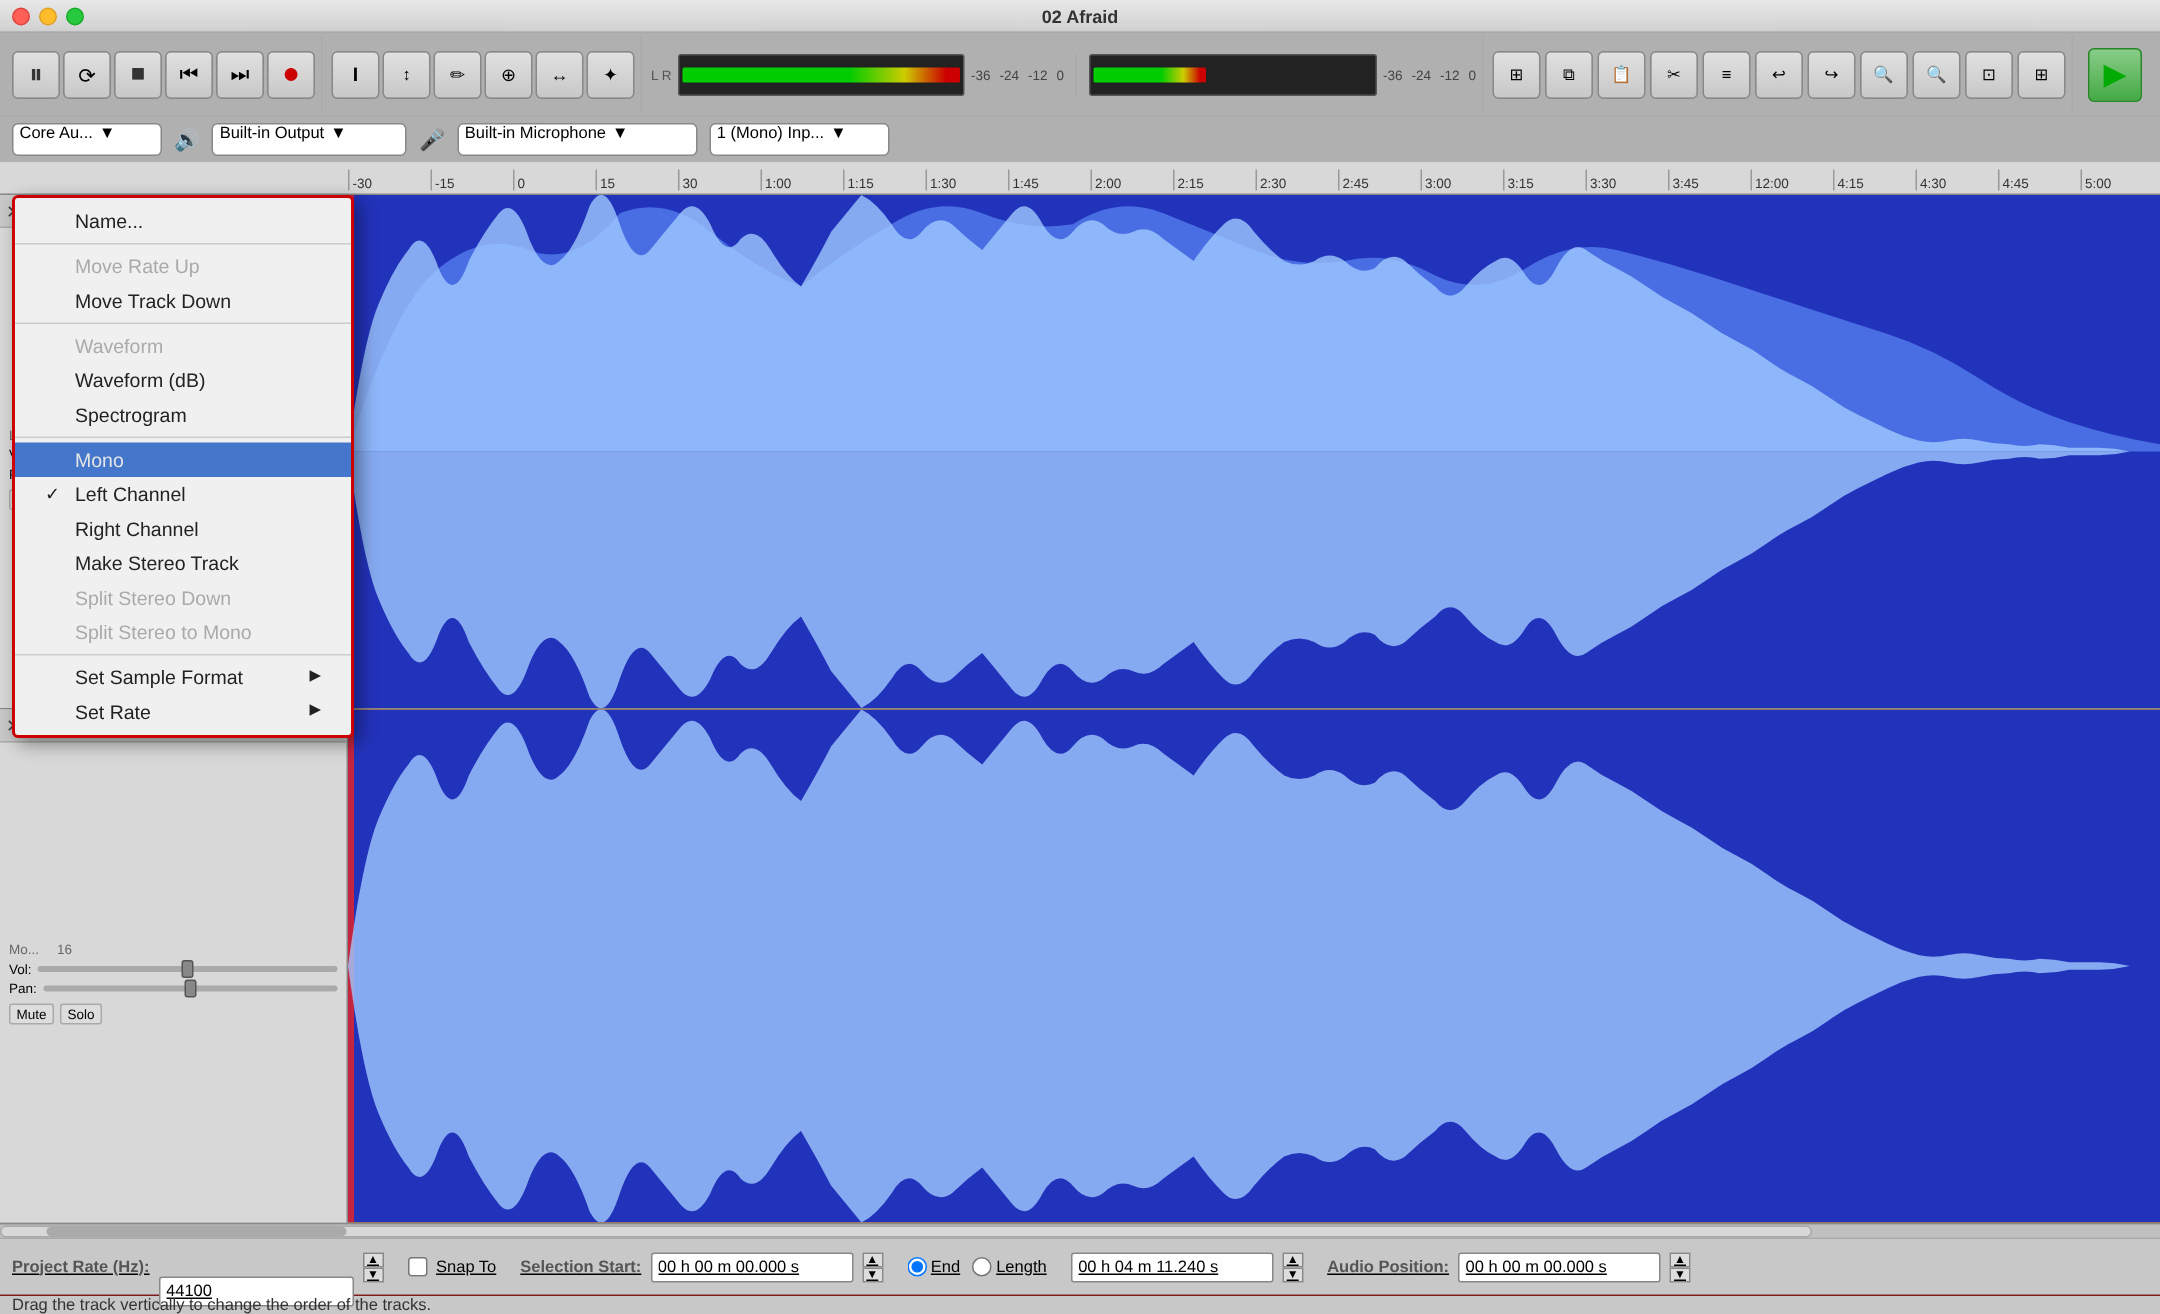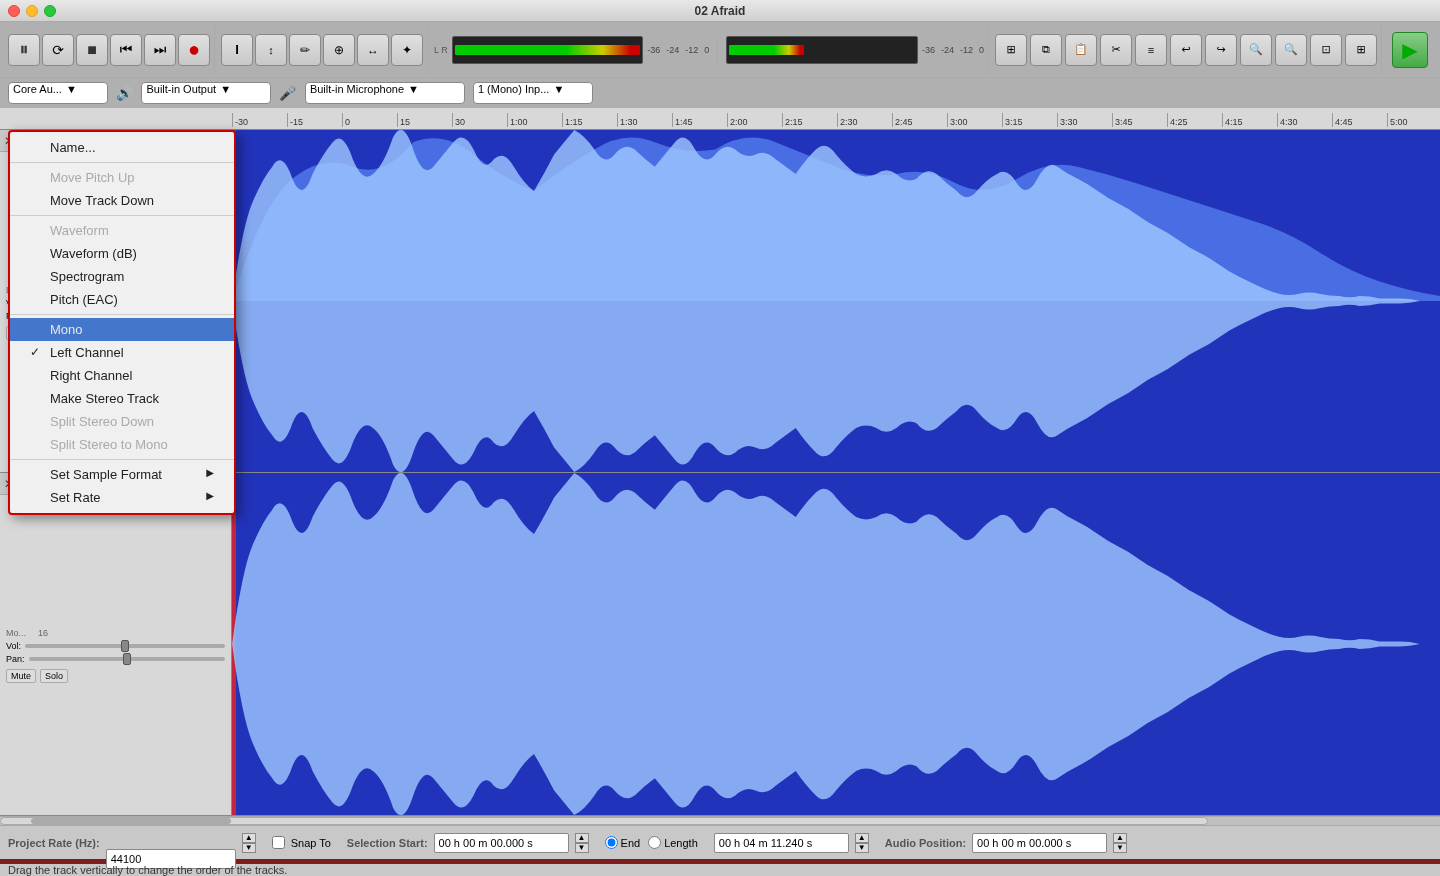--- a/index.html
+++ b/index.html
@@ -171,21 +171,22 @@
       border-top: 1px solid #aaa;
       display: flex;
       flex-direction: column;
     }
     #status-row1 {
       height: 38px;
       display: flex;
       align-items: center;
       padding: 0 8px;
       gap: 16px;
-      border-bottom: 5px solid #7f1d1d;
+      border-bottom: 1px solid #7f1d1d;
+      text-decoration: underline;
     }
     #status-row2 {
       height: 22px;
       display: flex;
       align-items: center;
       padding: 0 8px;
       font-size: 11px;
       color: #333;
     }
     .status-group {
@@ -378,21 +379,21 @@
     <div class="ruler-mark">1:30</div>
     <div class="ruler-mark">1:45</div>
     <div class="ruler-mark">2:00</div>
     <div class="ruler-mark">2:15</div>
     <div class="ruler-mark">2:30</div>
     <div class="ruler-mark">2:45</div>
     <div class="ruler-mark">3:00</div>
     <div class="ruler-mark">3:15</div>
     <div class="ruler-mark">3:30</div>
     <div class="ruler-mark">3:45</div>
-    <div class="ruler-mark">4:25</div>
+    <div class="ruler-mark">12:00</div>
     <div class="ruler-mark">4:15</div>
     <div class="ruler-mark">4:30</div>
     <div class="ruler-mark">4:45</div>
     <div class="ruler-mark">5:00</div>
   </div>
 </div>
 
 <div id="tracks-wrapper">
 
   <div class="track-row" style="flex:1; min-height:0;">
@@ -500,21 +501,21 @@
   <div id="context-menu">
 
     <div class="menu-item">
       <span class="checkmark"></span>
       <span>Name...</span>
     </div>
     <div class="menu-separator"></div>
 
     <div class="menu-item disabled">
       <span class="checkmark"></span>
-      <span>Move Pitch Up</span>
+      <span>Move Rate Up</span>
     </div>
 
     <div class="menu-item">
       <span class="checkmark"></span>
       <span>Move Track Down</span>
     </div>
     <div class="menu-separator"></div>
 
     <div class="menu-item disabled">
       <span class="checkmark"></span>
@@ -525,24 +526,20 @@
       <span class="checkmark"></span>
       <span>Waveform (dB)</span>
     </div>
 
     <div class="menu-item">
       <span class="checkmark"></span>
       <span>Spectrogram</span>
     </div>
 
 
-    <div class="menu-item">
-      <span class="checkmark"></span>
-      <span>Pitch (EAC)</span>
-    </div>
     <div class="menu-separator"></div>
 
     <div class="menu-item highlighted">
       <span class="checkmark"></span>
       <span>Mono</span>
     </div>
 
     <div class="menu-item">
       <span class="checkmark">✓</span>
       <span>Left Channel</span>

